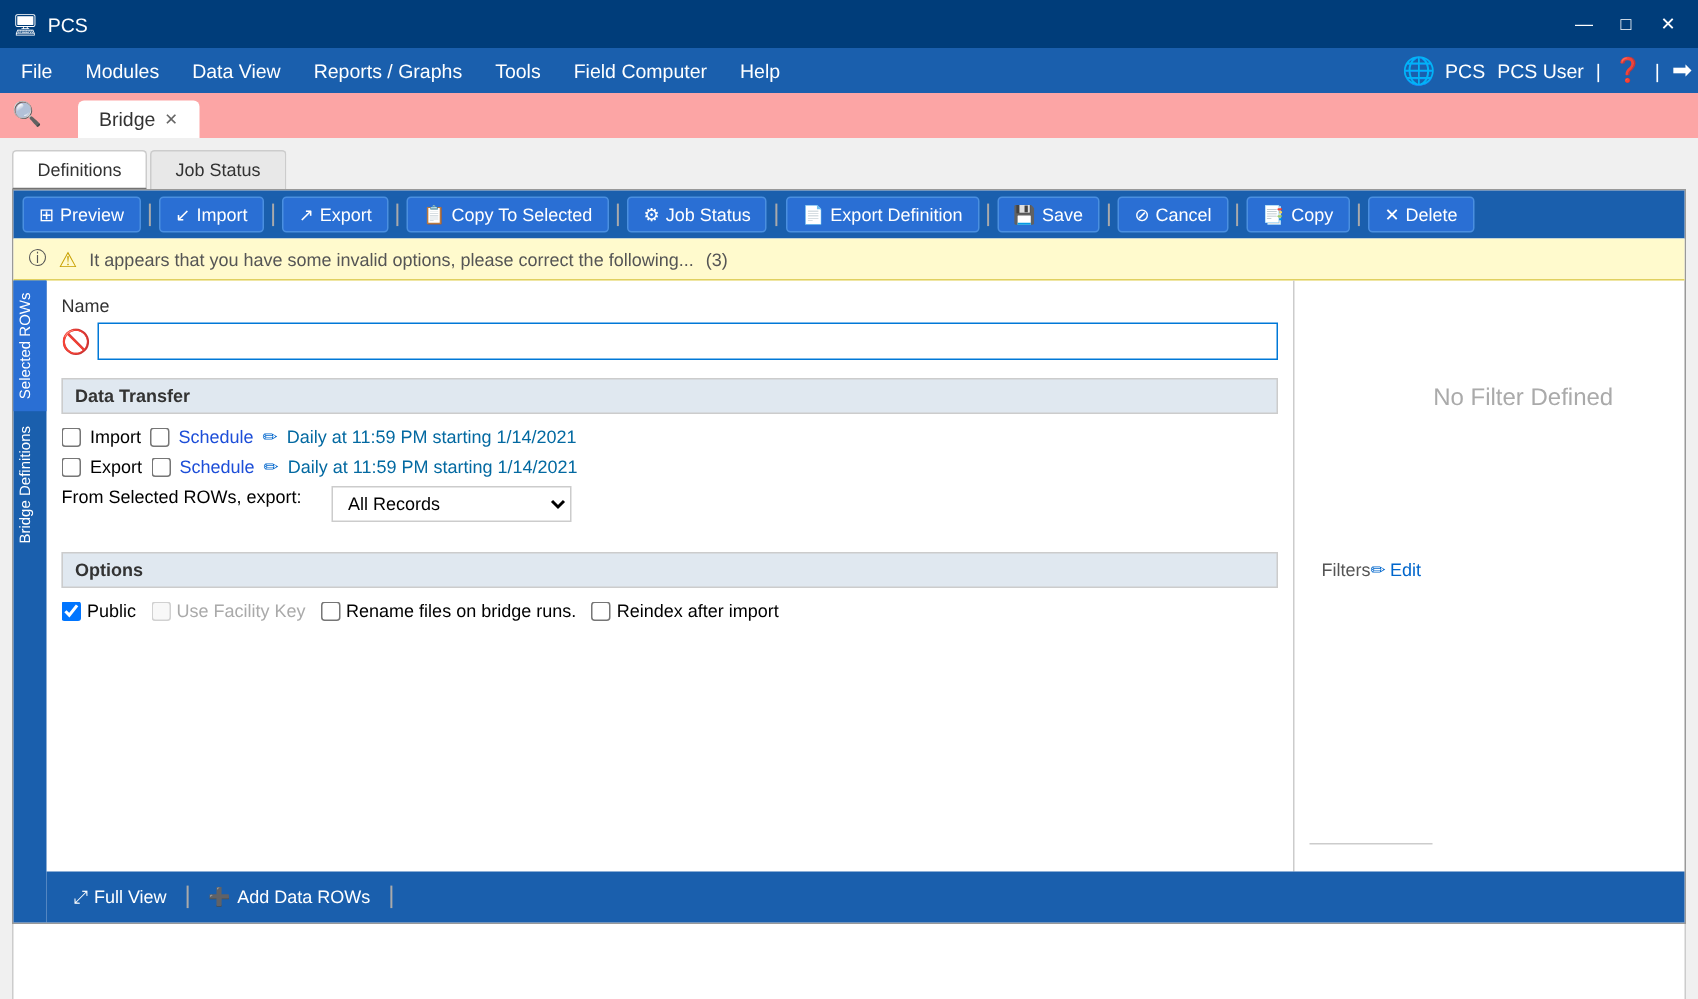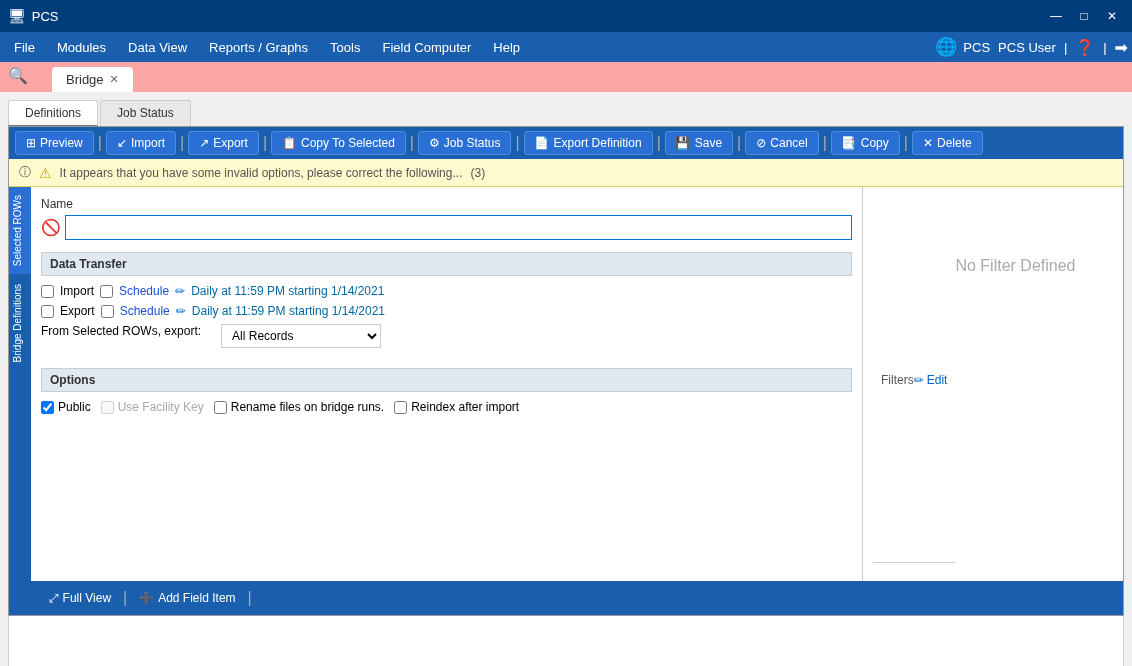--- a/index.html
+++ b/index.html
@@ -482,21 +482,21 @@
         </div>
 
         <div class="bottom-toolbar">
           <button class="bottom-btn">
             <span>⤢</span>
             <span>Full View</span>
           </button>
           <span class="bottom-sep">|</span>
           <button class="bottom-btn">
             <span>➕</span>
-            <span>Add Field Item</span>
+            <span>Add Data ROWs</span>
           </button>
           <span class="bottom-sep">|</span>
         </div>
       </div>
     </div>
 
   </div>
 
   <div class="no-data-area">
     

